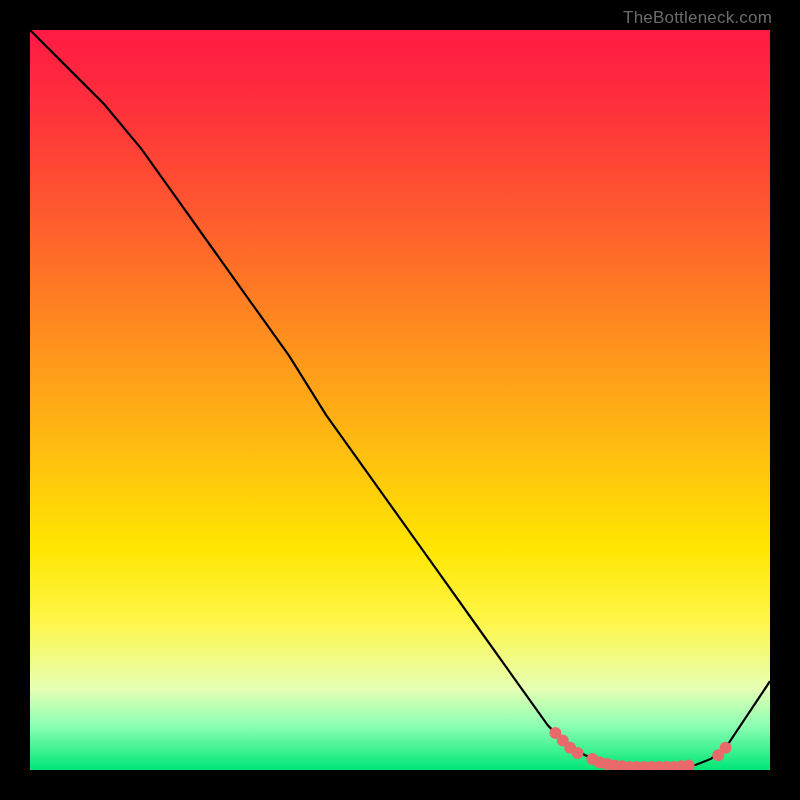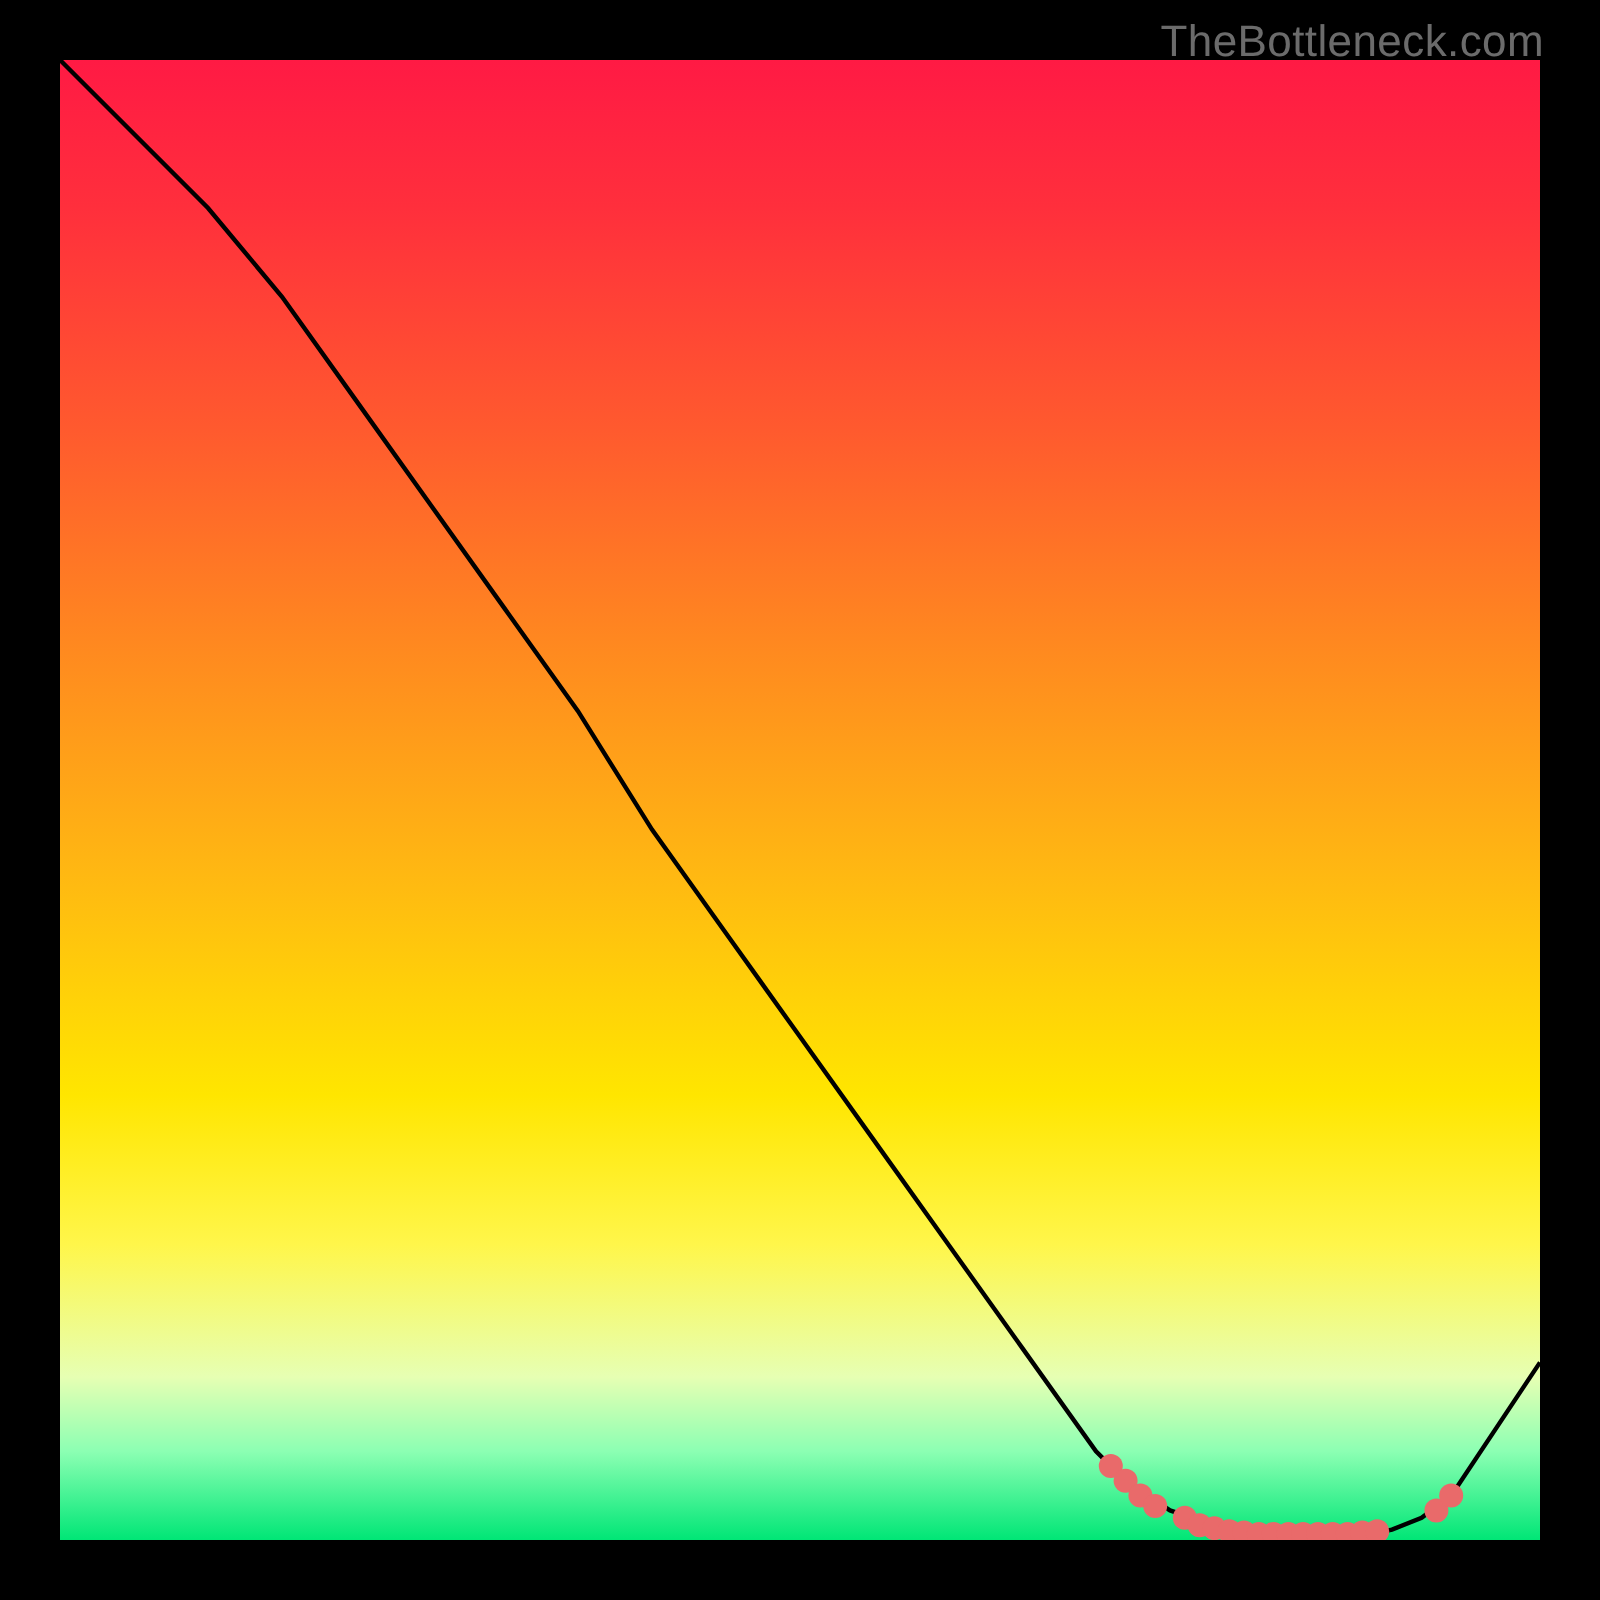--- a/index.html
+++ b/index.html
@@ -35,21 +35,21 @@
       #e6ffb3 89%,
       #8cffb3 94%,
       #00e676 100%
     );
   }
   .watermark {
     position: absolute;
     top: 8px;
     right: 28px;
     color: #6b6b6b;
-    font-size: 22px;
+    font-size: 17px;
     font-weight: 500;
     letter-spacing: 0.2px;
   }
   svg.curve {
     position: absolute;
     left: 30px;
     top: 30px;
     width: 740px;
     height: 740px;
     pointer-events: none;

